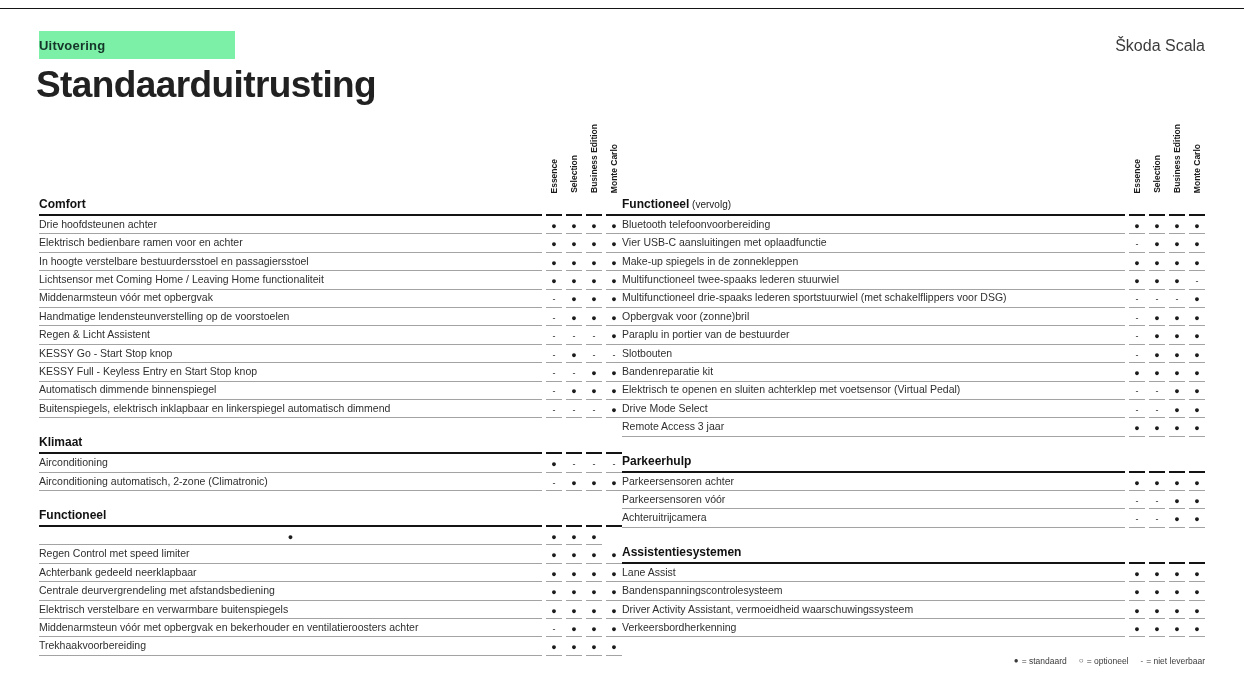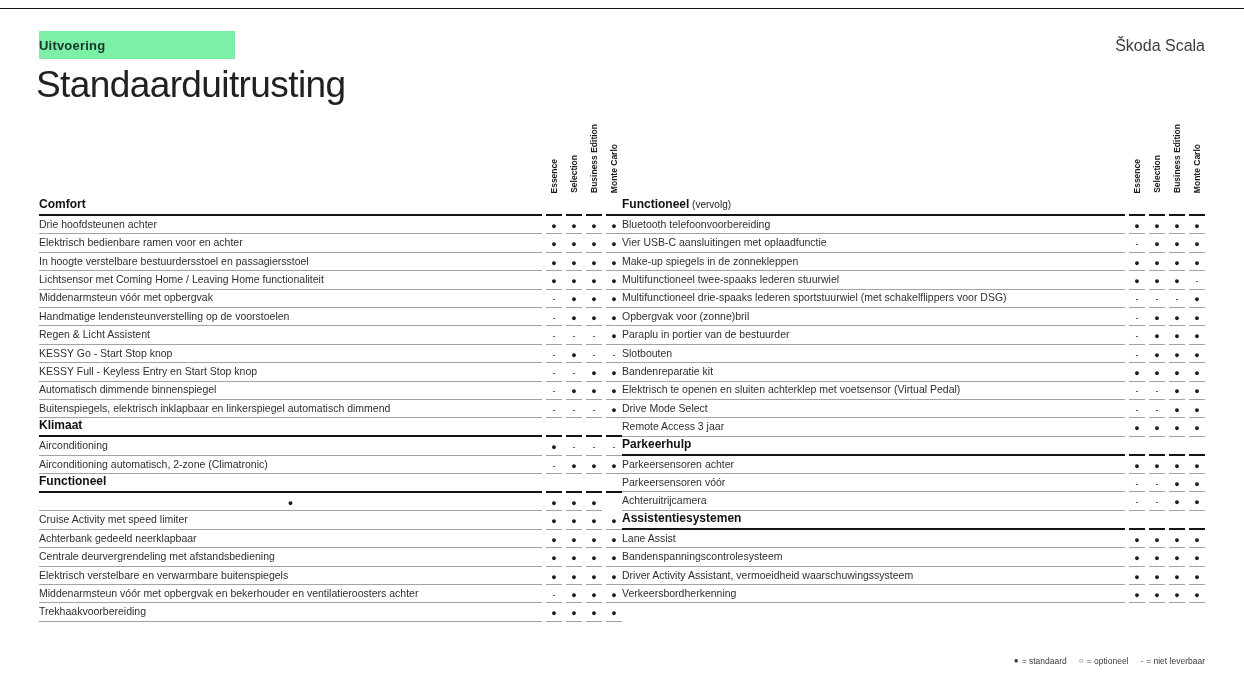--- a/index.html
+++ b/index.html
@@ -6,35 +6,35 @@
   html,body { margin:0; padding:0; background:#ffffff; }
   body { font-family:"Liberation Sans", sans-serif; color:#2b2b2b; }
   .page { position:relative; width:1244px; height:700px; background:#fff; overflow:hidden; }
 
   .top-rule { position:absolute; top:8px; left:0; width:1244px; height:1px; background:#151515; }
 
   .badge { position:absolute; left:39px; top:31px; width:196px; height:28px;
            display:flex; align-items:center; justify-content:flex-start;
            font-size:13px; font-weight:700; color:#15342a; letter-spacing:0.2px; }
   .brand { position:absolute; right:39px; top:37px; font-size:16px; color:#3c3c3c; }
-  .title { position:absolute; left:36px; top:64px; font-size:37px; font-weight:400;
+  .title { position:absolute; left:36px; top:64px; font-size:37px; font-weight:700;
            letter-spacing:-0.6px; color:#212121;text-align:center; }
 
   .content { position:absolute; left:39px; top:125px; width:1166px; display:flex; }
   .col { flex:1; min-width:0; }
 
   .grid-row { display:grid; grid-template-columns:1fr 16px 16px 16px 16px; column-gap:4px; }
 
   
   .col-header { margin-bottom:4px; }
   .col-header .hcell { height:68px; display:flex; align-items:flex-end; justify-content:center; }
   .hlabel { writing-mode:vertical-rl; transform:rotate(180deg); font-size:8.5px; font-weight:700;
             line-height:1; white-space:nowrap; color:#1a1a1a; }
 
-  .section + .section { }
+  .section + .section { margin-top:17px; }
 
   .sec-head .label { font-size:12px; font-weight:700; color:#111;
                      padding-bottom:3px; border-bottom:2px solid #141414; white-space:nowrap; }
   .sec-head .label .suffix { font-weight:400; font-size:10px; color:#222;text-align:center; }
   .sec-head .vcell { border-bottom:2px solid #141414; }
 
   .data-row { height:18.4px; align-items:stretch; }
   .data-row .label { font-size:10.5px; color:#2f2f2f; border-bottom:1px solid #a3a3a3;
                      display:flex; align-items:flex-end; padding-bottom:3.5px;
                      white-space:nowrap; overflow:hidden; }
@@ -195,21 +195,21 @@
             <div class="vcell"></div>
             <div class="vcell"></div>
           </div>
           <div class="grid-row data-row">
             <div class="vcell">●</div>
             <div class="vcell">●</div>
             <div class="vcell">●</div>
             <div class="vcell">●</div>
           </div>
           <div class="grid-row data-row">
-            <div class="label">Cruise Activity met speed limiter</div>
+            <div class="label">Regen Control met speed limiter</div>
             <div class="vcell">●</div>
             <div class="vcell">●</div>
             <div class="vcell">●</div>
             <div class="vcell">●</div>
           </div>
           <div class="grid-row data-row">
             <div class="label">Achterbank gedeeld neerklapbaar</div>
             <div class="vcell">●</div>
             <div class="vcell">●</div>
             <div class="vcell">●</div>

